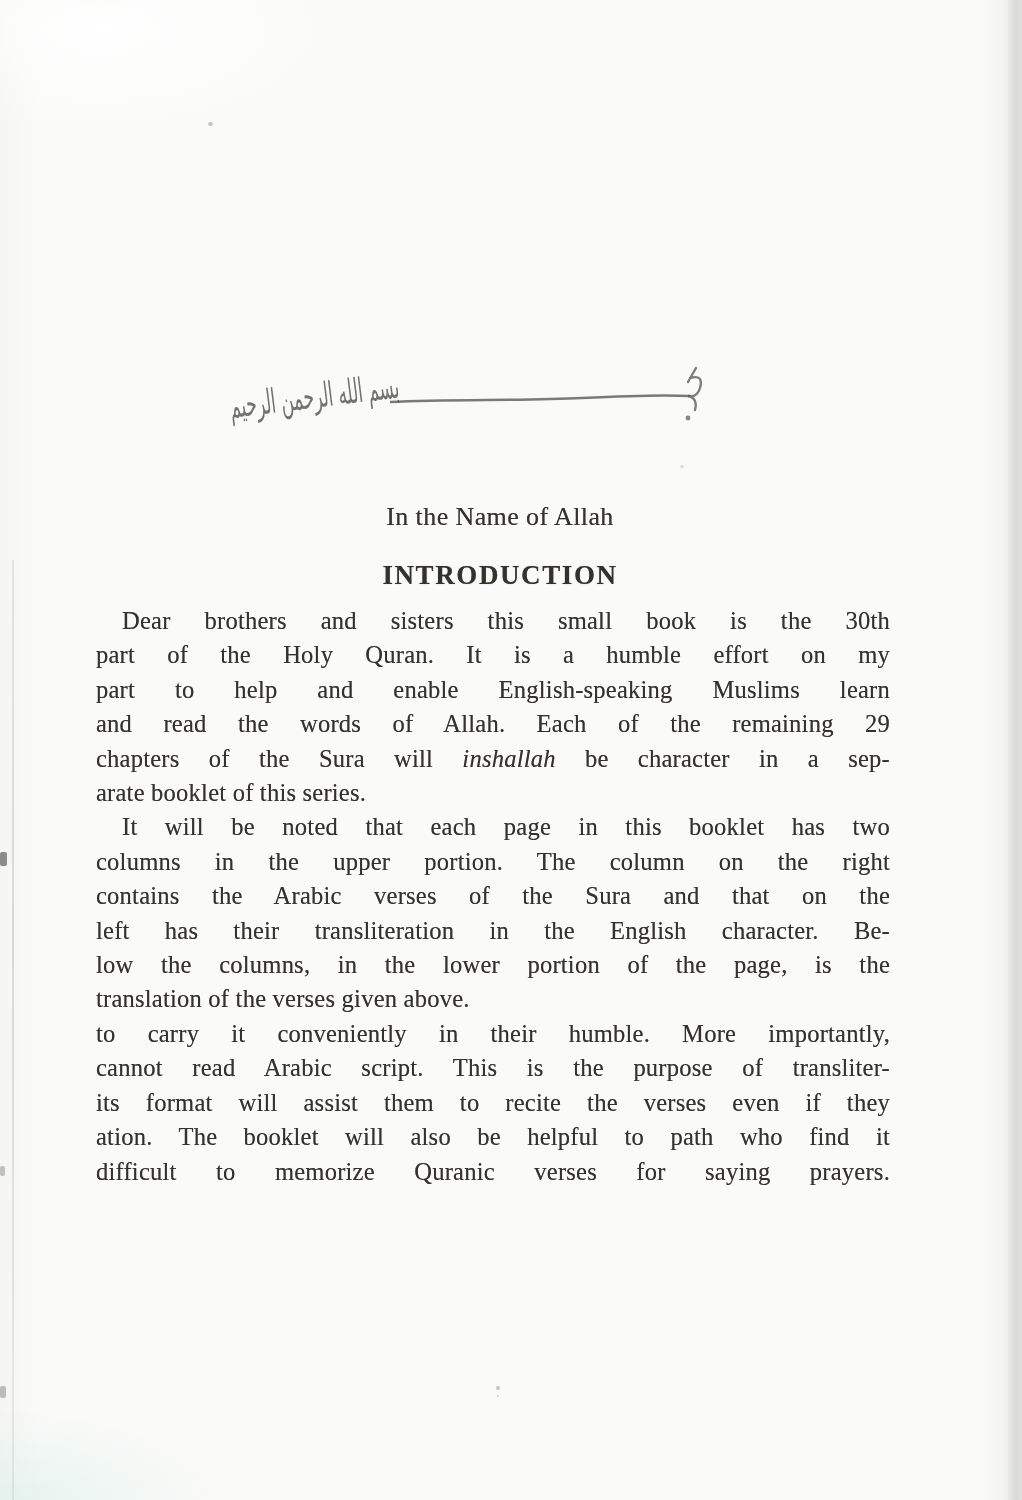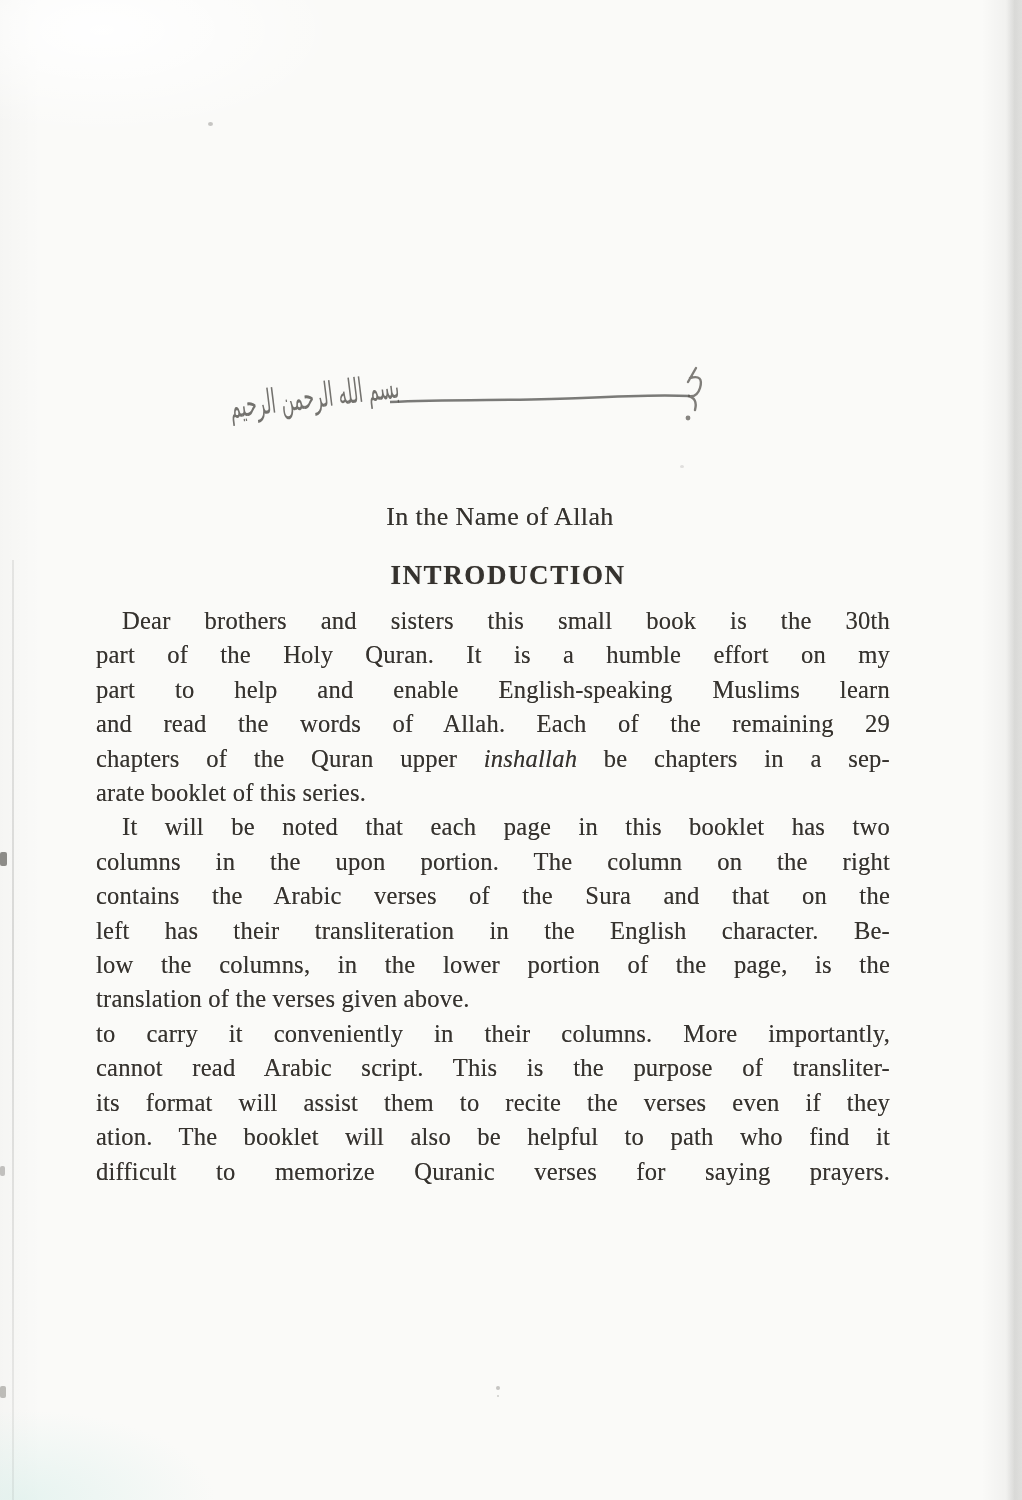--- a/index.html
+++ b/index.html
@@ -34,21 +34,21 @@
   .speck.s3{left:680px;top:465px;width:4px;height:3px;opacity:.5;}
 
   .calligraphy{position:absolute;left:222px;top:352px;width:505px;height:86px;}
 
   .dedication{
     position:absolute;left:0;top:502px;width:1000px;
     text-align:center;font-size:26px;letter-spacing:0.4px;
     text-shadow:0 0 0.6px rgba(50,46,40,0.55);
   }
   .heading{
-    position:absolute;left:8px;top:560px;width:1000px;
+    position:absolute;left:0;top:560px;width:1000px;
     text-align:center;font-size:27px;font-weight:700;letter-spacing:1.6px;
     text-shadow:0 0 0.7px rgba(50,46,40,0.5);
   }
   .body-text{
     position:absolute;left:96px;top:604px;width:794px;
     font-size:24.6px;line-height:34.4px;letter-spacing:0.2px;
     text-shadow:0 0 0.6px rgba(52,48,42,0.55);
   }
   .line{white-space:normal;}
   .line.just{text-align:justify;text-align-last:justify;}
@@ -84,33 +84,33 @@
   <div class="dedication">In the Name of Allah</div>
 
   <div class="heading">INTRODUCTION</div>
 
   <div class="body-text">
       <div>
         <div class="line just indent"><span>Dear brothers and sisters this small book is the 30th</span></div>
         <div class="line just"><span>part of the Holy Quran. It is a humble effort on my</span></div>
         <div class="line just"><span>part to help and enable English-speaking Muslims learn</span></div>
         <div class="line just"><span>and read the words of Allah. Each of the remaining 29</span></div>
-        <div class="line just"><span>chapters of the Quran upper </span><span class="it">inshallah</span><span> be chapters in a sep-</span></div>
+        <div class="line just"><span>chapters of the Sura will </span><span class="it">inshallah</span><span> be character in a sep-</span></div>
         <div class="line"><span>arate booklet of this series.</span></div>
       </div>
       <div>
         <div class="line just indent"><span>It will be noted that each page in this booklet has two</span></div>
-        <div class="line just"><span>columns in the upon portion. The column on the right</span></div>
+        <div class="line just"><span>columns in the upper portion. The column on the right</span></div>
         <div class="line just"><span>contains the Arabic verses of the Sura and that on the</span></div>
         <div class="line just"><span>left has their transliteration in the English character. Be-</span></div>
         <div class="line just"><span>low the columns, in the lower portion of the page, is the</span></div>
         <div class="line"><span>translation of the verses given above.</span></div>
       </div>
       <div>
-        <div class="line just"><span>to carry it conveniently in their columns. More importantly,</span></div>
+        <div class="line just"><span>to carry it conveniently in their humble. More importantly,</span></div>
         <div class="line just"><span>cannot read Arabic script. This is the purpose of transliter-</span></div>
         <div class="line just"><span>its format will assist them to recite the verses even if they</span></div>
         <div class="line just"><span>ation. The booklet will also be helpful to path who find it</span></div>
         <div class="line just"><span>difficult to memorize Quranic verses for saying prayers.</span></div>
       </div>
     </div>
 
 </div>
 
 </body></html>

